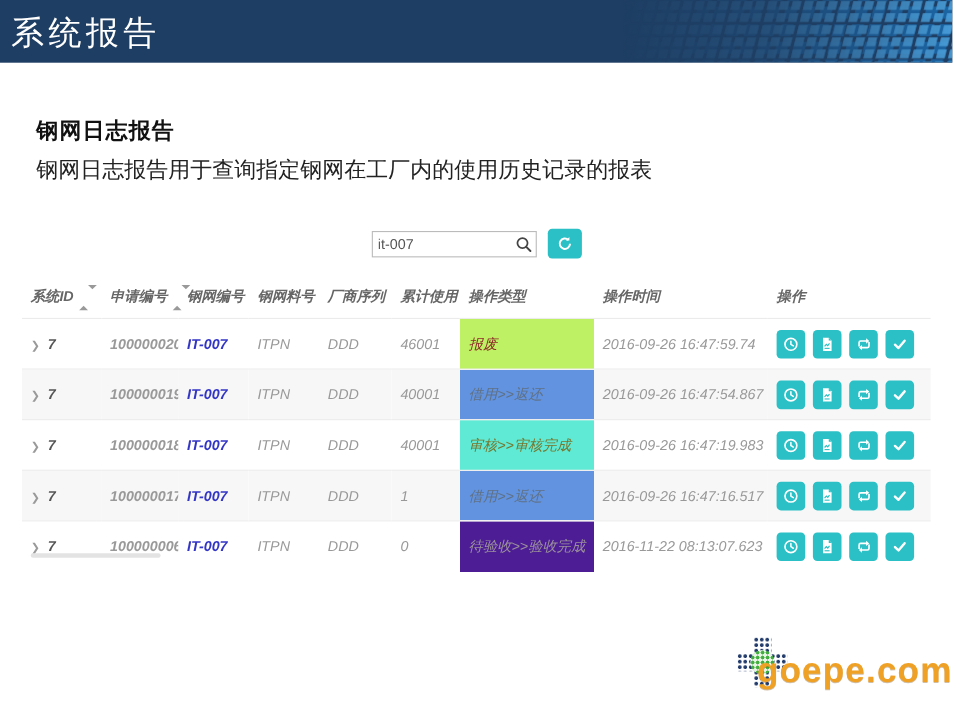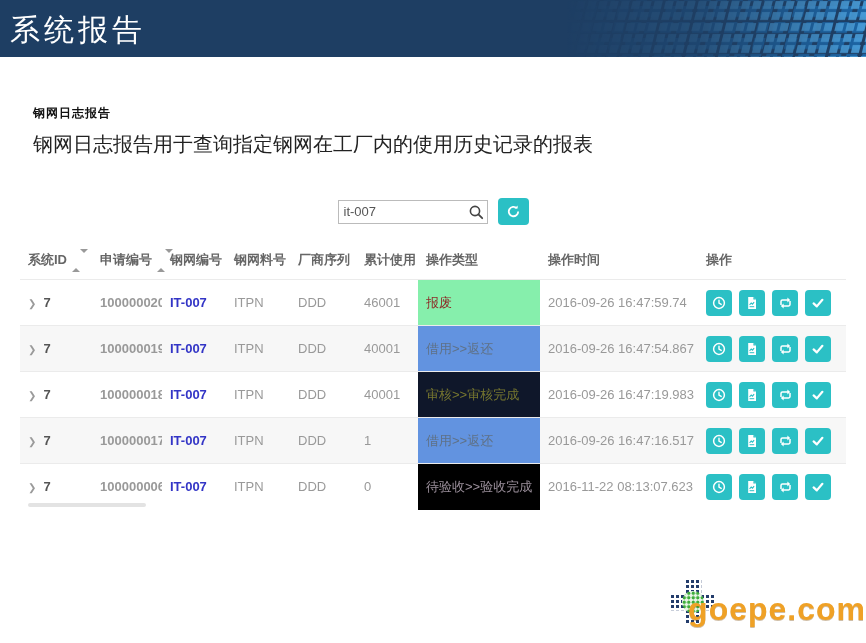--- a/index.html
+++ b/index.html
@@ -13,21 +13,21 @@
     position:relative; height:57px; background:#1e3e63; overflow:hidden;
   }
   .topbar-title {
     position:absolute; left:10px; top:10px;
     font-family:"DejaVu Serif","Liberation Serif",serif;
     font-size:30px; color:#ffffff; font-weight:400; letter-spacing:4px;text-align:center;
   }
   .mosaic { position:absolute; right:0; top:0; }
   
   .report-head { margin:48px 0 0 33px; }
-  .report-title { font-size:12px; font-weight:700; color:#111; letter-spacing:1px; }
+  .report-title { font-size:20px; font-weight:700; color:#111; letter-spacing:1px; }
   .report-desc { font-size:20px; color:#222; margin-top:9px; }
   
   .search-row {
     margin-top:40px; display:flex; justify-content:center; align-items:center; gap:10px;
   }
   .search-box {
     position:relative; width:150px; height:24px;
     border:1px solid #bbb; background:#fff; display:flex; align-items:center;
   }
   .search-box input {
@@ -36,20 +36,21 @@
   }
   .search-glyph { position:absolute; right:2px; top:3px; }
   .btn-refresh {
     width:31px; height:27px; background:#2bc0c5; border:none; border-radius:4px;
     display:flex; align-items:center; justify-content:center; cursor:pointer;
   }
   
   .log-table {
     width:826px; margin:20px 0 0 20px; border-collapse:collapse; table-layout:fixed;
     font-size:13px;
+    font-style:italic;
   }
   .log-table th {
     text-align:left; font-weight:700; color:#666; padding:6px 8px 10px 8px;
     white-space:nowrap; font-size:13px;
   }
   .log-table td {
     padding:0 8px; height:46px; color:#999; border-top:1px solid #ebebeb;
     white-space:nowrap; overflow:hidden;
   }
   .log-table tbody tr:nth-child(even) { background:#f7f7f7; }
@@ -186,21 +187,21 @@
   </thead>
   <tbody>
 
     <tr>
       <td><span class="expand-glyph">❯</span><span class="cell-strong">7</span></td>
       <td class="cell-strong">100000020</td>
       <td><a class="link-blue">IT-007</a></td>
       <td>ITPN</td>
       <td>DDD</td>
       <td>46001</td>
-      <td class="op-cell" style="background:#86efac;color:#8d2b28;">报废</td>
+      <td class="op-cell" style="background:#bef264;color:#8d2b28;">报废</td>
       <td>2016-09-26 16:47:59.74</td>
       <td>
           <div class="action-group">
         <button class="btn-action">
               <span>
                 <svg width="14" height="14" viewBox="0 0 14 14">
                   <circle cx="7" cy="7" r="5.4" fill="none" stroke="#fff" stroke-width="1.5"></circle>
                   <path d="M7 4.2 V7 L9.2 8.4" fill="none" stroke="#fff" stroke-width="1.4" stroke-linecap="round"></path>
                 </svg>
               </span>
@@ -286,21 +287,21 @@
         </td>
     </tr>
 
     <tr>
       <td><span class="expand-glyph">❯</span><span class="cell-strong">7</span></td>
       <td class="cell-strong">100000018</td>
       <td><a class="link-blue">IT-007</a></td>
       <td>ITPN</td>
       <td>DDD</td>
       <td>40001</td>
-      <td class="op-cell" style="background:#0f172a;color:#77772f;">审核&gt;&gt;审核完成</td>
+      <td class="op-cell" style="background:#5eead4;color:#77772f;">审核&gt;&gt;审核完成</td>
       <td>2016-09-26 16:47:19.983</td>
       <td>
           <div class="action-group">
         <button class="btn-action">
               <span>
                 <svg width="14" height="14" viewBox="0 0 14 14">
                   <circle cx="7" cy="7" r="5.4" fill="none" stroke="#fff" stroke-width="1.5"></circle>
                   <path d="M7 4.2 V7 L9.2 8.4" fill="none" stroke="#fff" stroke-width="1.4" stroke-linecap="round"></path>
                 </svg>
               </span>
@@ -386,21 +387,21 @@
         </td>
     </tr>
 
     <tr>
       <td><span class="expand-glyph">❯</span><span class="cell-strong">7</span></td>
       <td class="cell-strong">100000006</td>
       <td><a class="link-blue">IT-007</a></td>
       <td>ITPN</td>
       <td>DDD</td>
       <td>0</td>
-      <td class="op-cell" style="background:#000000;color:#9b8f9b;text-align:right;">待验收&gt;&gt;验收完成</td>
+      <td class="op-cell" style="background:#4c1d95;color:#9b8f9b;text-align:right;">待验收&gt;&gt;验收完成</td>
       <td>2016-11-22 08:13:07.623</td>
       <td>
           <div class="action-group">
         <button class="btn-action">
               <span>
                 <svg width="14" height="14" viewBox="0 0 14 14">
                   <circle cx="7" cy="7" r="5.4" fill="none" stroke="#fff" stroke-width="1.5"></circle>
                   <path d="M7 4.2 V7 L9.2 8.4" fill="none" stroke="#fff" stroke-width="1.4" stroke-linecap="round"></path>
                 </svg>
               </span>

